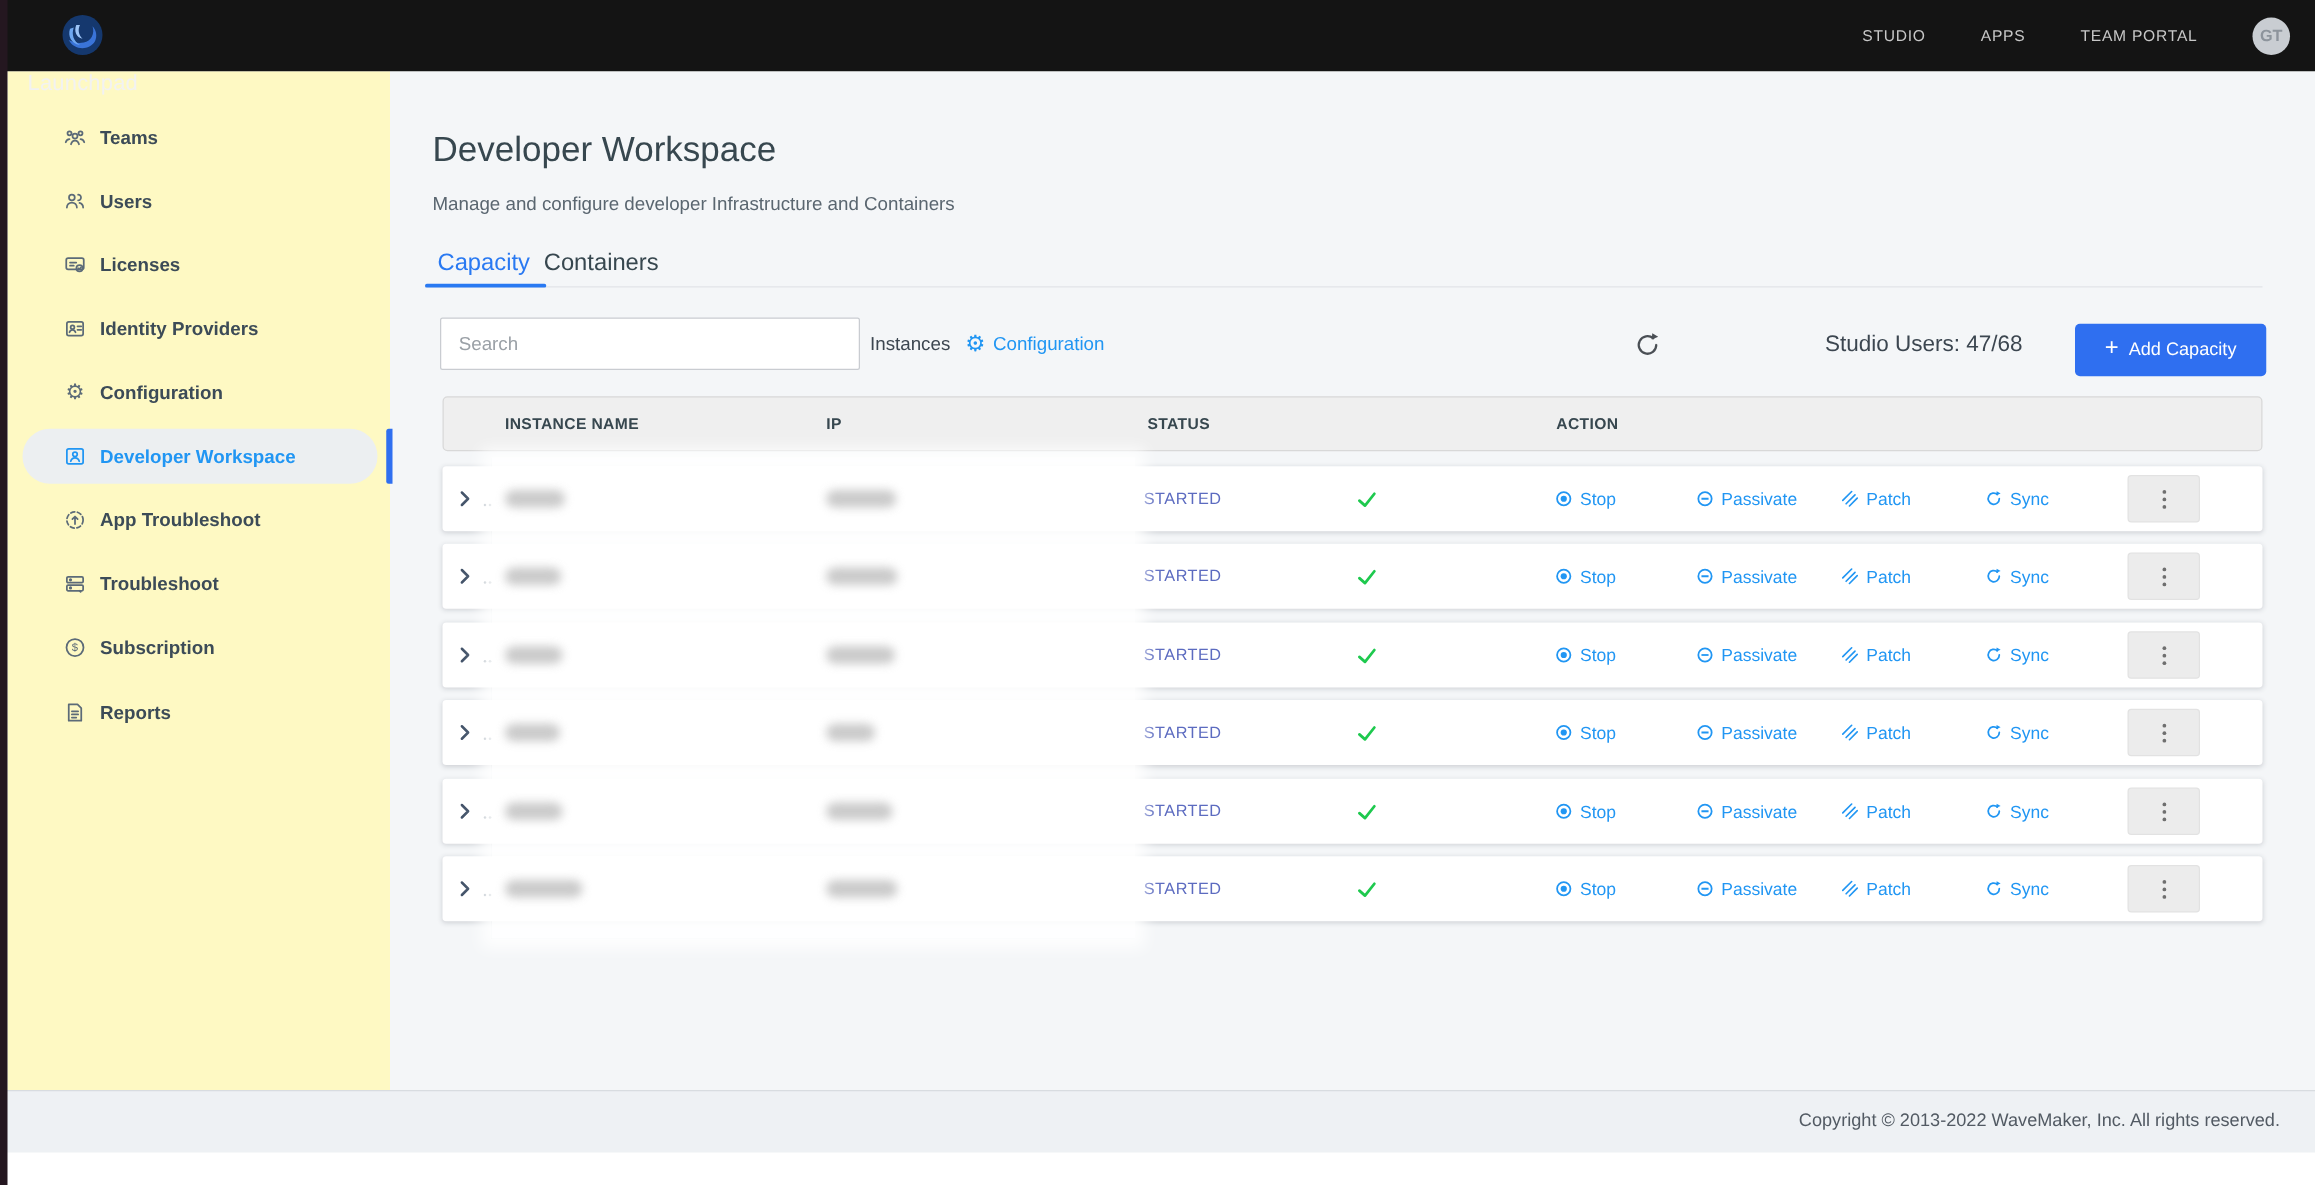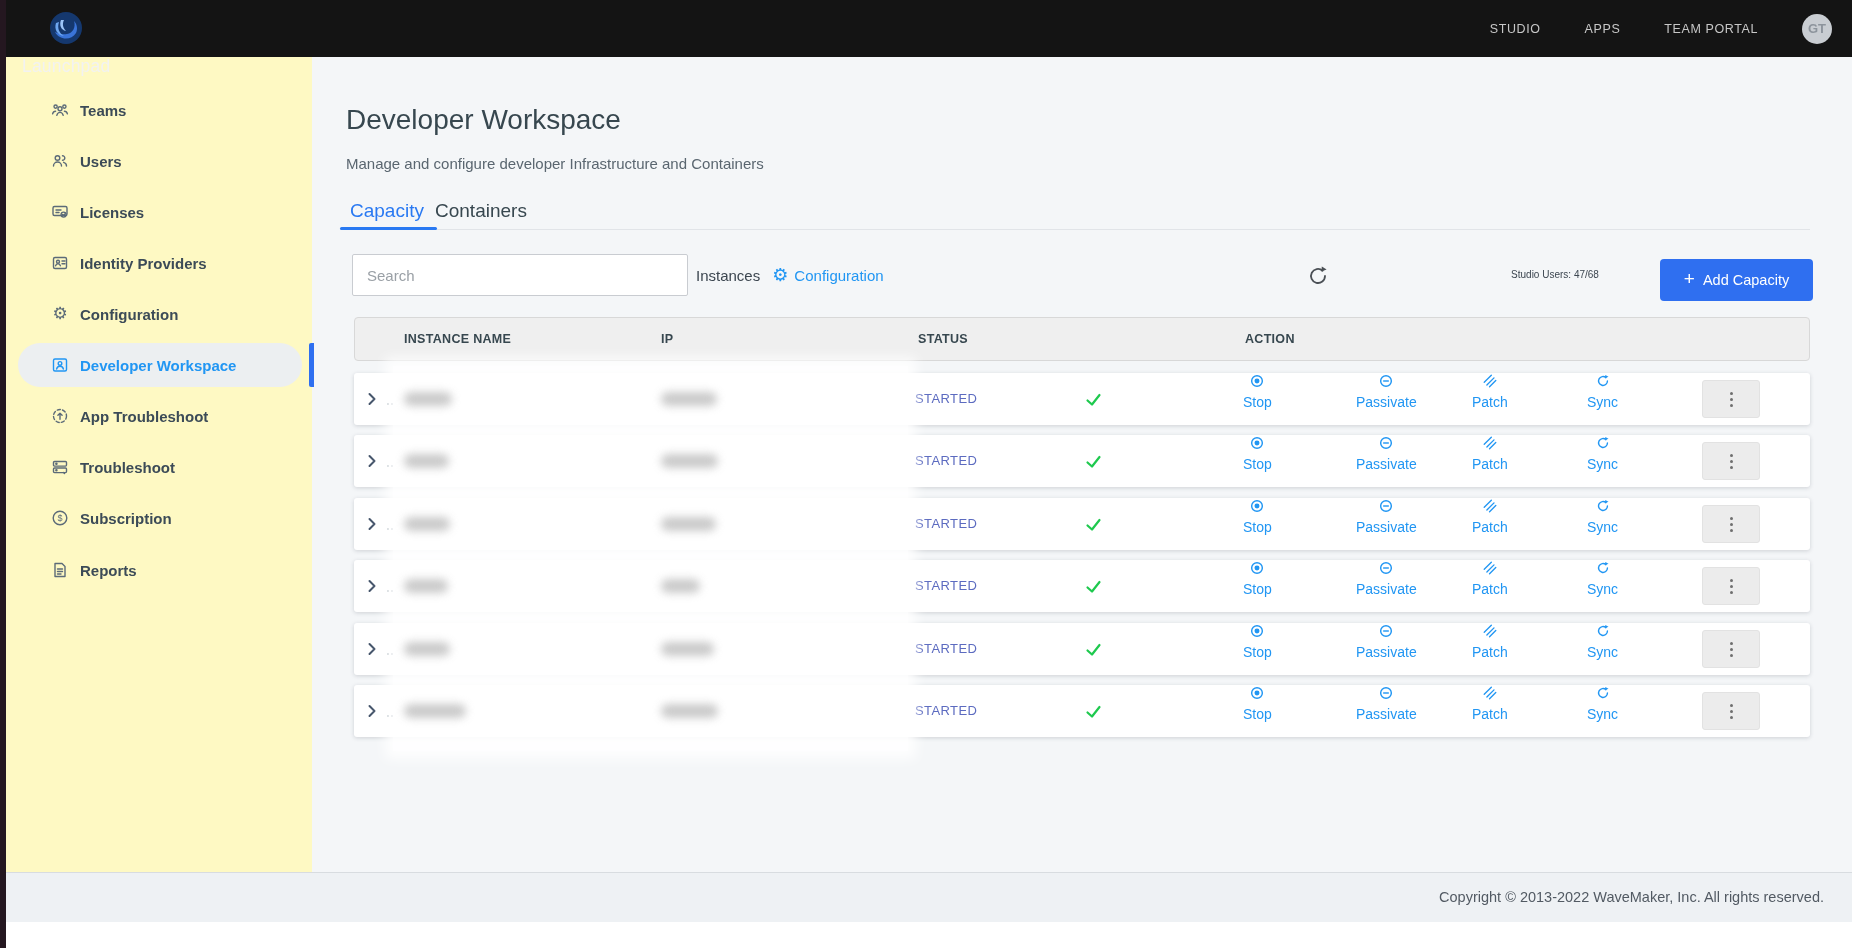--- a/index.html
+++ b/index.html
@@ -45,21 +45,21 @@
   .search-input { position:absolute; left:352px; top:254px; width:336px; height:42px; border:1px solid #c9ccd1;
     border-radius:2px; background:#fff; padding:0 14px; font-size:15px; color:#333; outline:none;
     font-family:"Liberation Sans", sans-serif; }
   .search-input::placeholder { color:#9aa0a6; }
   .instances-group { position:absolute; left:696px; top:254px; height:42px; display:flex; align-items:center; gap:12px; }
   .instances-label { font-size:15px; color:#3c4650; }
   .config-link { display:flex; align-items:center; gap:6px; color:#2196f3; font-size:15px; cursor:pointer; }
   .gear-glyph { font-size:18px; line-height:18px; color:#2196f3; }
   .refresh-btn { position:absolute; left:1306px; top:264px; width:24px; height:24px; cursor:pointer; }
   .studio-users { position:absolute; left:1460px; top:254px; width:190px; height:42px; line-height:42px;
-    text-align:center; font-size:10px; color:#3c4650; }
+    text-align:left; font-size:18px; color:#3c4650; }
   .add-btn { position:absolute; left:1660px; top:259px; width:153px; height:42px; background:#2f6ff0;
     border:none; border-radius:4px; color:#fff; font-size:14.5px; cursor:pointer;
     display:flex; align-items:center; justify-content:center; gap:8px; font-family:"Liberation Sans", sans-serif; }
   .add-btn .plus { font-size:19px; font-weight:400; margin-top:-2px; }
 
   
   .thead { position:absolute; left:354px; top:317px; width:1456px; height:44px; background:#efefef;
     border:1px solid #d8d8d8; border-radius:4px; }
   .th { position:absolute; top:0; height:42px; line-height:42px; font-size:12.5px; font-weight:bold;
     color:#37474f; letter-spacing:.3px; }
@@ -72,21 +72,21 @@
   .red-dots { position:absolute; left:33px; top:30px; width:8px; height:3px; display:flex; gap:2px; }
   .red-dots i { width:2px; height:2px; background:#98a4ae; border-radius:50%; }
   .blob { position:absolute; top:19px; height:14px; border-radius:7px; background:#bdbdbd;
     filter:blur(4px); opacity:.8; z-index:5; }
   .blob-name { left:50px; }
   .blob-ip { left:307px; }
   .status-text { position:absolute; left:561px; top:0; height:48px; line-height:52px; font-size:13px;
     letter-spacing:.4px; color:#5c6bc0; }
   .check { position:absolute; left:731px; top:18px; width:17px; height:17px; }
   .action { position:absolute; top:0; height:52px; display:flex; align-items:center; gap:5px;
-    color:#2196f3; font-size:14px; cursor:pointer;flex-direction:column; }
+    color:#2196f3; font-size:14px; cursor:pointer; }
   .a-stop { left:889px; } .a-passivate { left:1002px; } .a-patch { left:1118px; } .a-sync { left:1233px; }
   .kebab-btn { position:absolute; left:1348px; top:7px; width:58px; height:38px; background:#ececec;
     border:1px solid #e2e2e2; border-radius:3px; cursor:pointer; display:flex; align-items:center;
     justify-content:center; flex-direction:column; gap:3px; }
   .kebab-btn i { width:3px; height:3px; border-radius:50%; background:#6f6f6f; }
   .blur-band { position:absolute; left:39px; top:-7px; width:515px; height:385px; z-index:4;
     background:rgba(255,255,255,.88); box-shadow:0 0 12px 8px rgba(255,255,255,.88); }
 
   
   .footer { position:absolute; left:0; top:872px; width:1852px; height:50px; background:#eef1f4;

